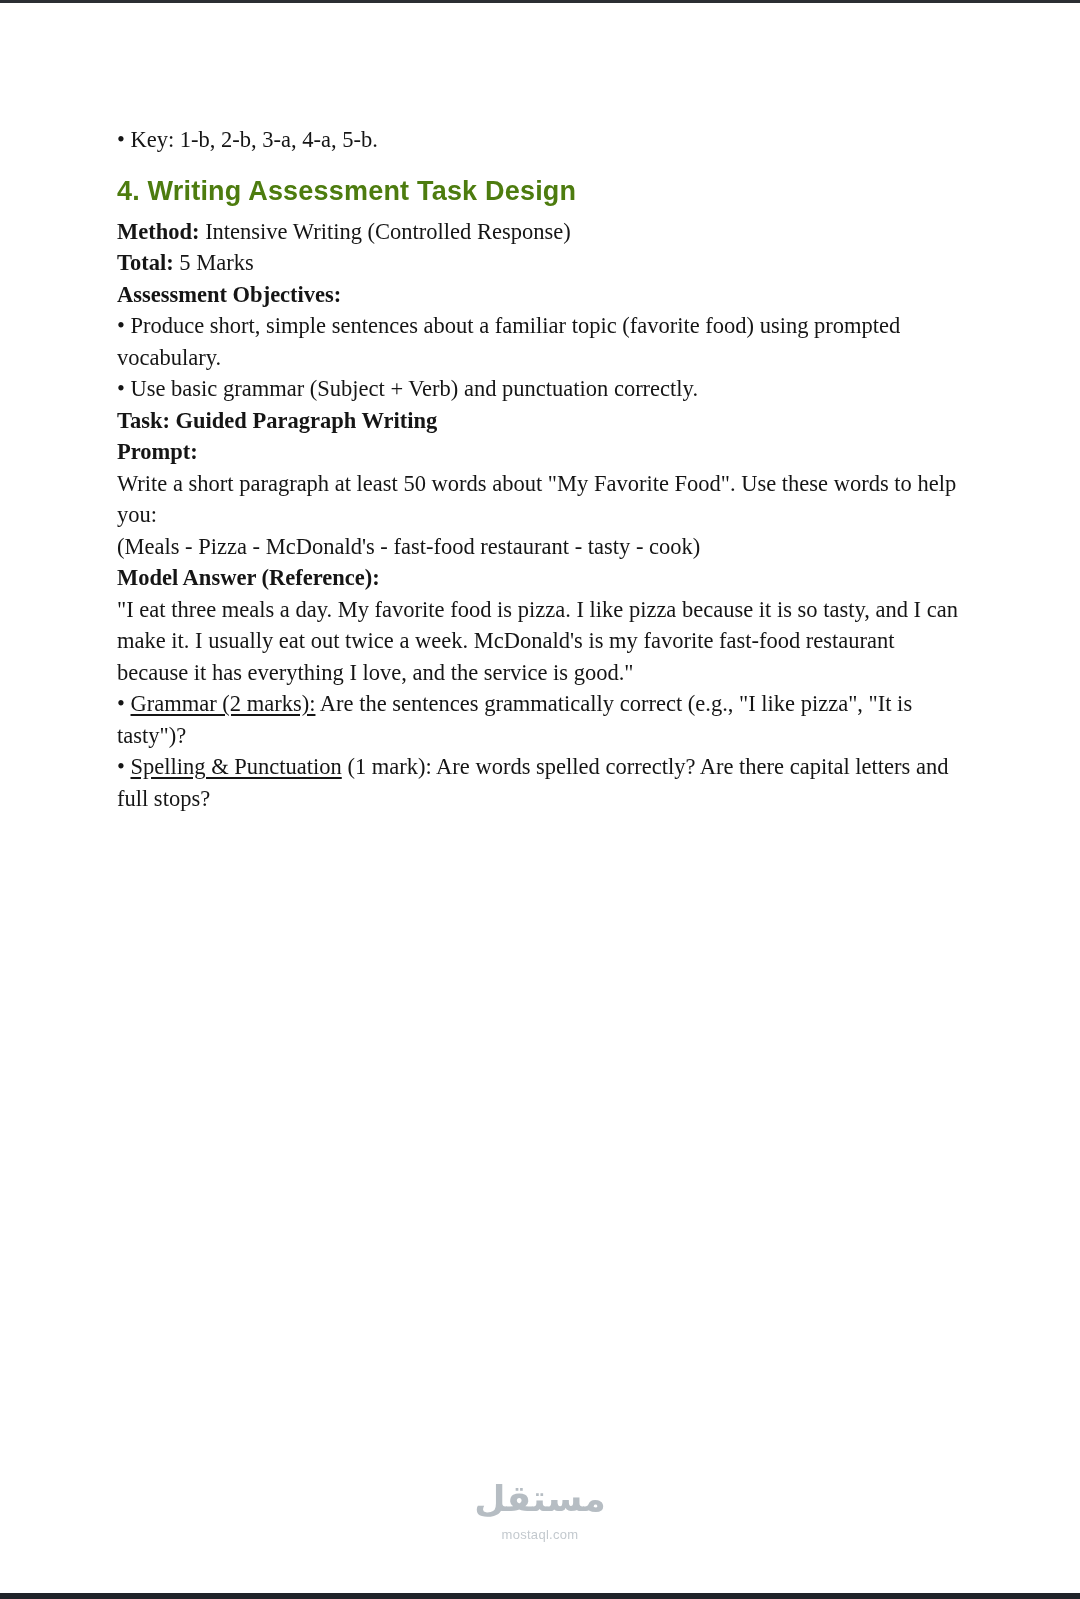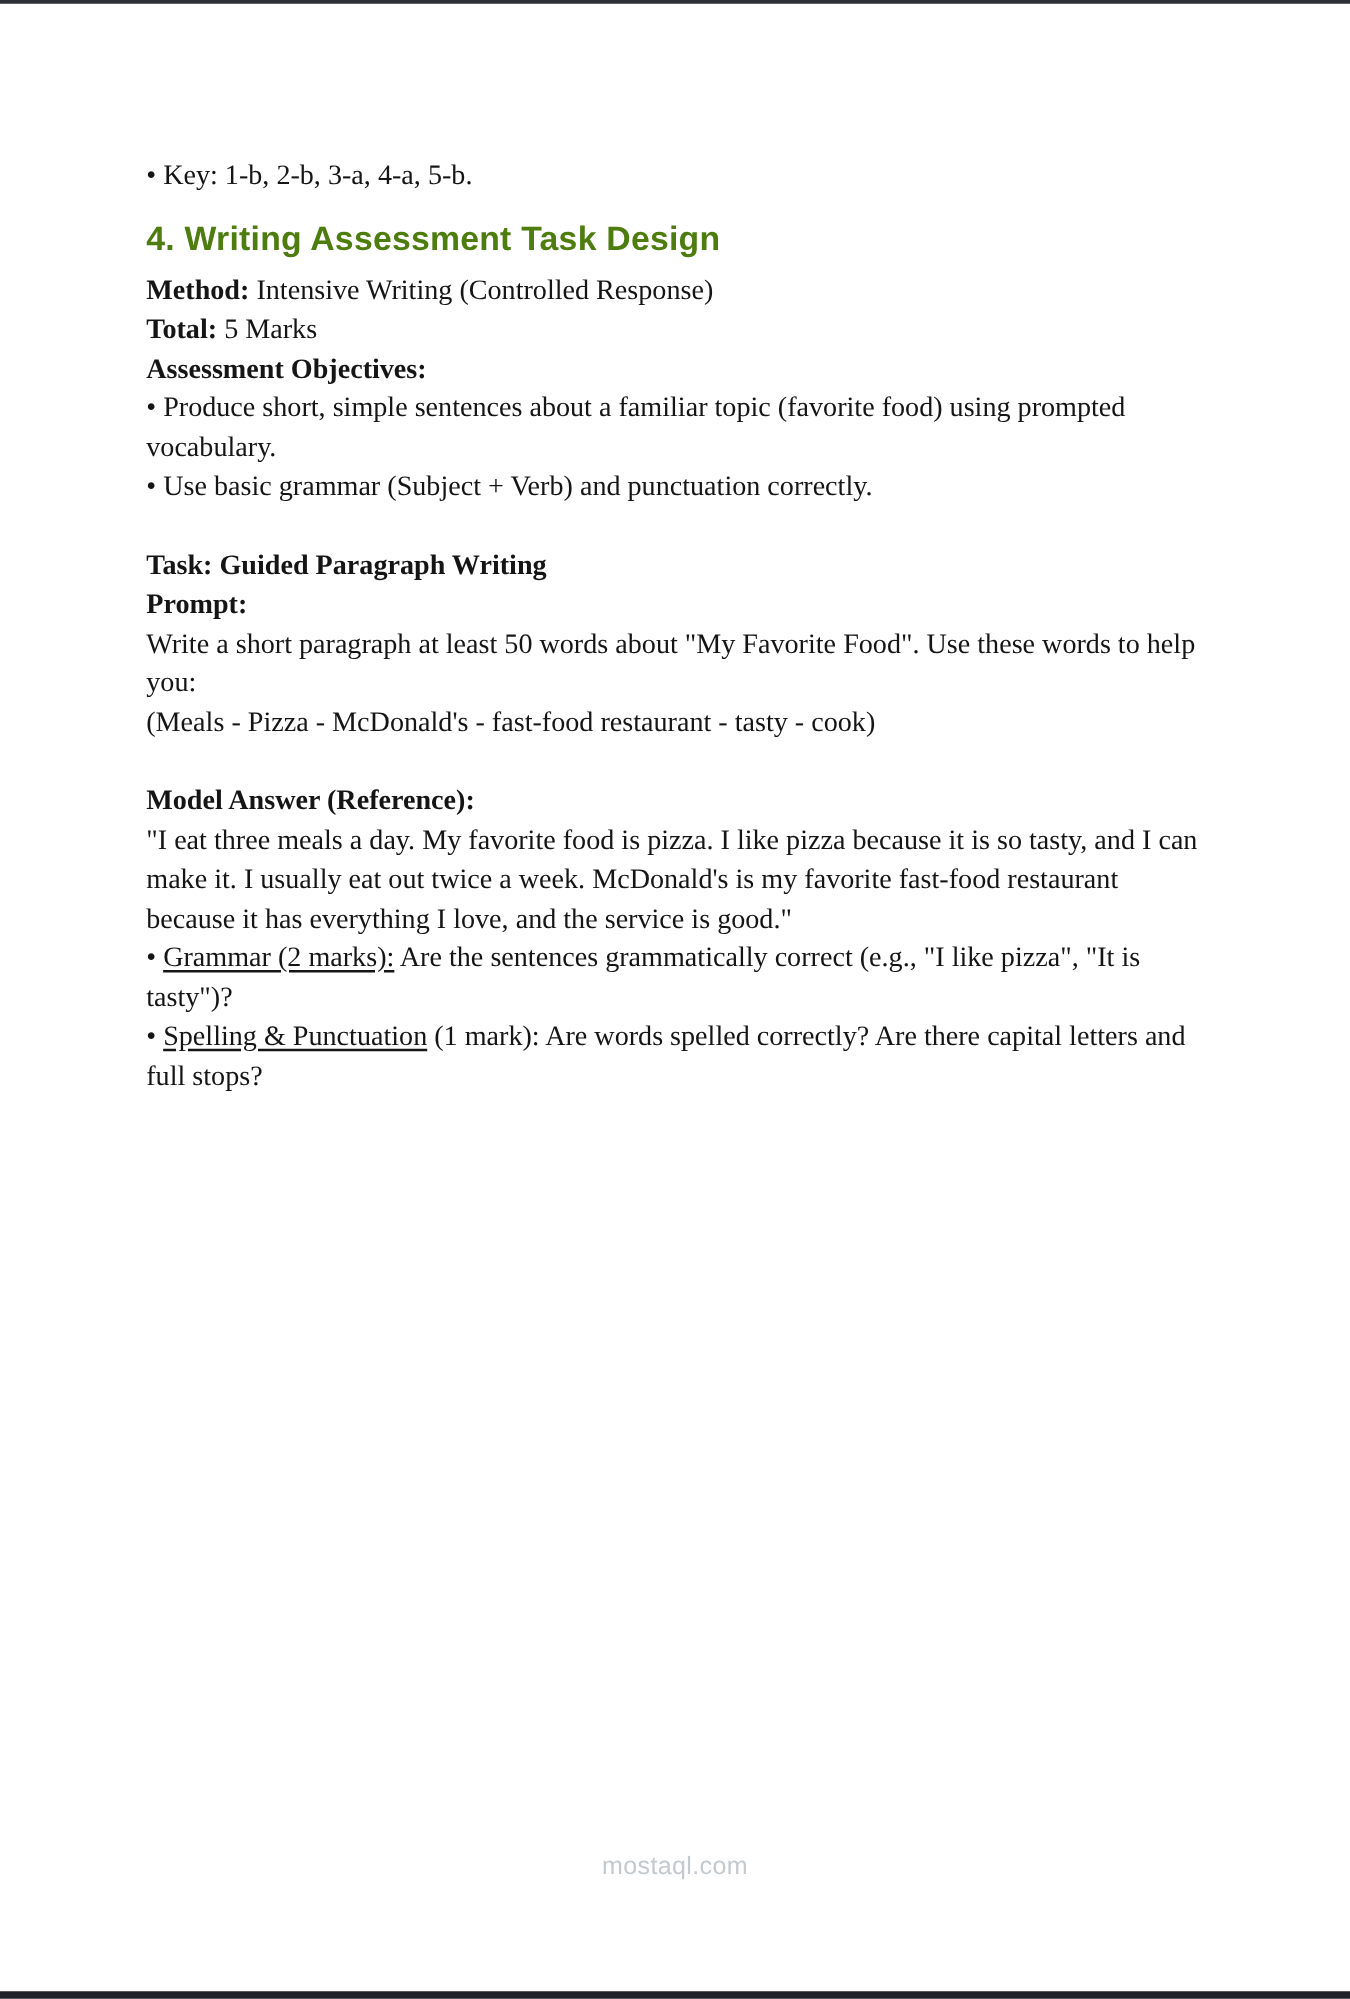--- a/index.html
+++ b/index.html
@@ -20,21 +20,21 @@
     width: 100%; height: 6px; background: #1f2329;
   }
   .content {
     position: absolute;
     top: 124px; left: 117px;
     width: 845px;
     font-size: 22.5px;
     line-height: 31.5px;
   }
   .line { margin: 0; }
-  .gap { margin-top: 31px; }
+  .gap { }
   .heading {
     font-family: "Liberation Sans", sans-serif;
     font-weight: 700;
     font-size: 27px;
     line-height: 34px;
     color: #4d7c0f;
     margin: 18px 0 8px 0;
     letter-spacing: 0.2px;
   }
   strong { font-weight: 700; }
@@ -47,21 +47,21 @@
   }
   .wm-logo {
     font-family: "DejaVu Sans", sans-serif;
     font-weight: 700;
     font-size: 36px;
     line-height: 42px;
     color: #b6bdc3;
   }
   .wm-domain {
     font-family: "Liberation Sans", sans-serif;
-    font-size: 20px;
+    font-size: 13px;
     line-height: 24px;
     color: #c3c9ce;
     margin-top: 3px;
     letter-spacing: 0.3px;
   }
 </style>
 </head>
 <body>
 
 <div class="page">
@@ -98,18 +98,19 @@
 
 
 
     <p class="line"><span>• </span><span class="u">Grammar (2 marks):</span><span> Are the sentences grammatically correct (e.g., "I like pizza", "It is tasty")?</span></p>
 
     <p class="line"><span>• </span><span class="u">Spelling &amp; Punctuation</span><span> (1 mark): Are words spelled correctly? Are there capital letters and full stops?</span></p>
 
   </main>
 
   <div class="watermark">
+    <div class="wm-logo">مستقل</div>
     <div class="wm-domain">mostaql.com</div>
   </div>
 
   <div class="bottom-edge"></div>
 
 </div>
 
 </body></html>

